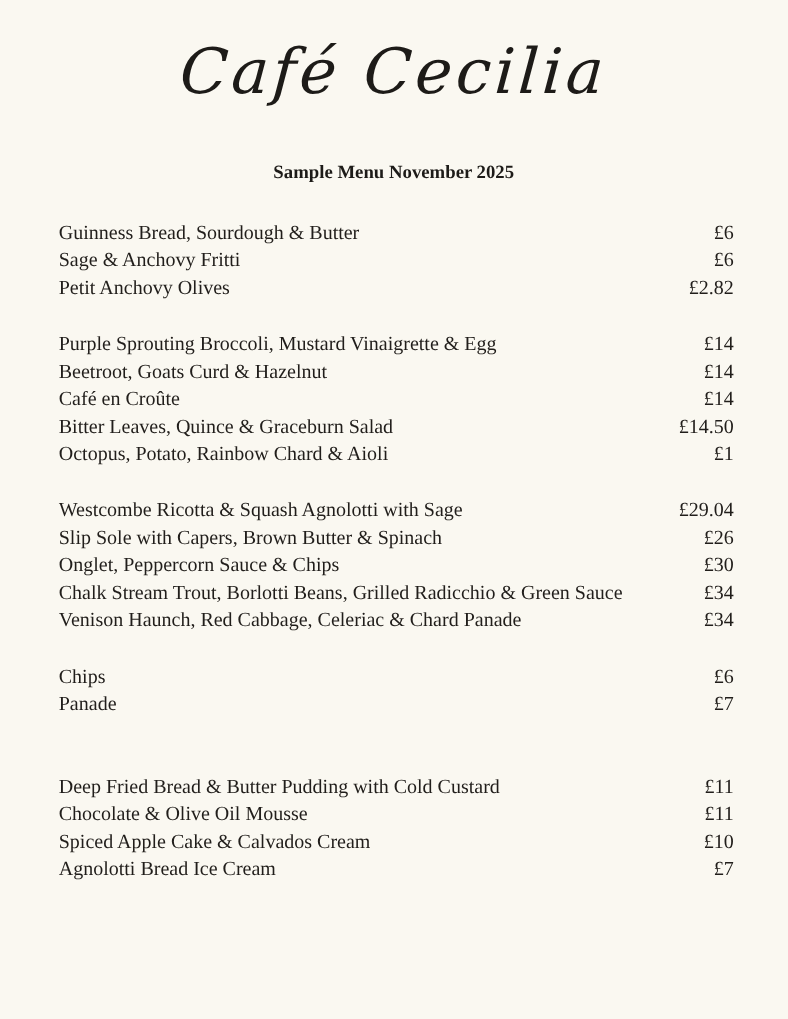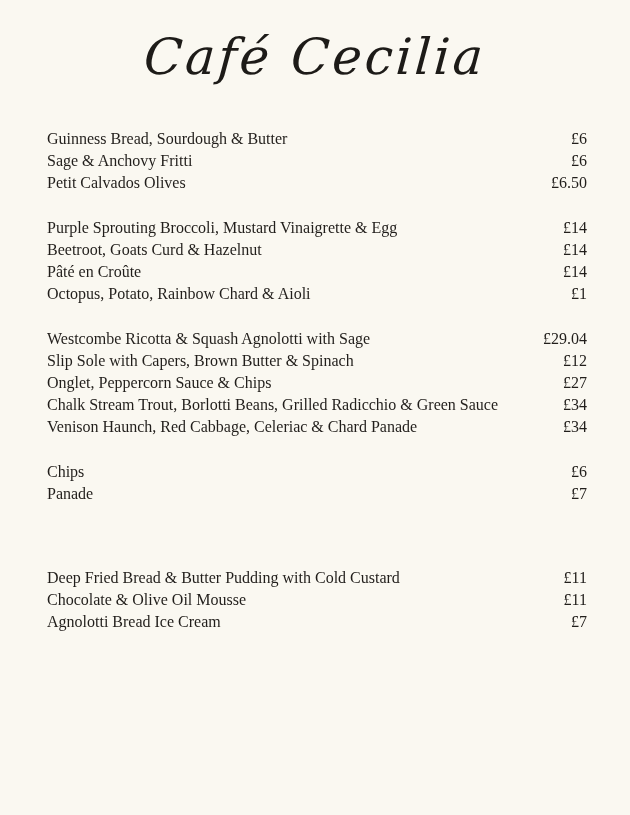--- a/index.html
+++ b/index.html
@@ -42,21 +42,21 @@
   .menu-sections {
     margin-top: 28px;
     padding: 0 43px 0 47px;
   }
   .menu-section + .menu-section {
     margin-top: 23px;
   }
   .menu-section:nth-of-type(3) {
   }
   .menu-section:nth-of-type(5) {
-    margin-top: 62px;
+    margin-top: 44px;
   }
   .menu-row {
     display: flex;
     align-items: flex-end;
     font-size: 16px;
     line-height: 22px;
   }
   .item-name {
     flex: 1 1 auto;
     white-space: nowrap;
@@ -66,65 +66,70 @@
     flex: 0 0 auto;
     white-space: nowrap;
     text-align: right;
   }
 </style>
 </head>
 <body style="background: rgb(250, 248, 241); color: rgb(33, 30, 27);">
 
 <div class="menu-page">
   <div class="logo">Café Cecilia</div>
+  <div class="subtitle">Sample Menu November 2025</div>
   <div class="menu-sections">
       <div class="menu-section">
         <div class="menu-row">
           <span class="item-name">Guinness Bread, Sourdough &amp; Butter</span>
           <span class="item-price">£6</span>
         </div>
         <div class="menu-row">
           <span class="item-name">Sage &amp; Anchovy Fritti</span>
           <span class="item-price">£6</span>
         </div>
         <div class="menu-row">
-          <span class="item-name">Petit Calvados Olives</span>
-          <span class="item-price">£6.50</span>
+          <span class="item-name">Petit Anchovy Olives</span>
+          <span class="item-price">£2.82</span>
         </div>
       </div>
       <div class="menu-section">
         <div class="menu-row">
           <span class="item-name">Purple Sprouting Broccoli, Mustard Vinaigrette &amp; Egg</span>
           <span class="item-price">£14</span>
         </div>
         <div class="menu-row">
           <span class="item-name">Beetroot, Goats Curd &amp; Hazelnut</span>
           <span class="item-price">£14</span>
         </div>
         <div class="menu-row">
-          <span class="item-name">Pâté en Croûte</span>
+          <span class="item-name">Café en Croûte</span>
           <span class="item-price">£14</span>
+        </div>
+        <div class="menu-row">
+          <span class="item-name">Bitter Leaves, Quince &amp; Graceburn Salad</span>
+          <span class="item-price">£14.50</span>
         </div>
         <div class="menu-row">
           <span class="item-name">Octopus, Potato, Rainbow Chard &amp; Aioli</span>
           <span class="item-price">£1</span>
         </div>
       </div>
       <div class="menu-section">
         <div class="menu-row">
           <span class="item-name">Westcombe Ricotta &amp; Squash Agnolotti with Sage</span>
           <span class="item-price">£29.04</span>
         </div>
         <div class="menu-row">
           <span class="item-name">Slip Sole with Capers, Brown Butter &amp; Spinach</span>
-          <span class="item-price">£12</span>
+          <span class="item-price">£26</span>
         </div>
         <div class="menu-row">
           <span class="item-name">Onglet, Peppercorn Sauce &amp; Chips</span>
-          <span class="item-price">£27</span>
+          <span class="item-price">£30</span>
         </div>
         <div class="menu-row">
           <span class="item-name">Chalk Stream Trout, Borlotti Beans, Grilled Radicchio &amp; Green Sauce</span>
           <span class="item-price">£34</span>
         </div>
         <div class="menu-row">
           <span class="item-name">Venison Haunch, Red Cabbage, Celeriac &amp; Chard Panade</span>
           <span class="item-price">£34</span>
         </div>
       </div>
@@ -141,18 +146,22 @@
       <div class="menu-section">
         <div class="menu-row">
           <span class="item-name">Deep Fried Bread &amp; Butter Pudding with Cold Custard</span>
           <span class="item-price">£11</span>
         </div>
         <div class="menu-row">
           <span class="item-name">Chocolate &amp; Olive Oil Mousse</span>
           <span class="item-price">£11</span>
         </div>
         <div class="menu-row">
+          <span class="item-name">Spiced Apple Cake &amp; Calvados Cream</span>
+          <span class="item-price">£10</span>
+        </div>
+        <div class="menu-row">
           <span class="item-name">Agnolotti Bread Ice Cream</span>
           <span class="item-price">£7</span>
         </div>
       </div>
     </div>
 </div>
 
 </body></html>

